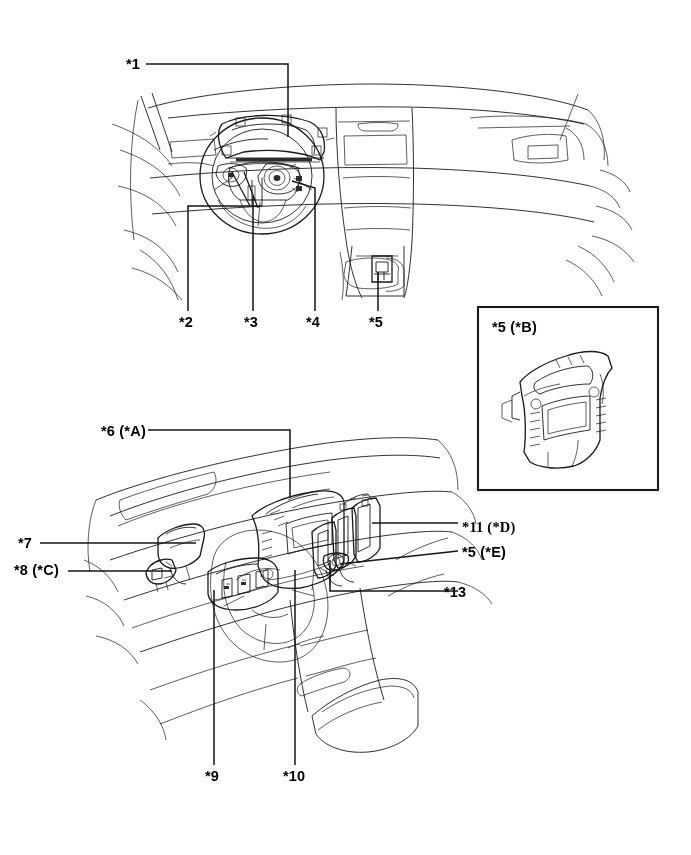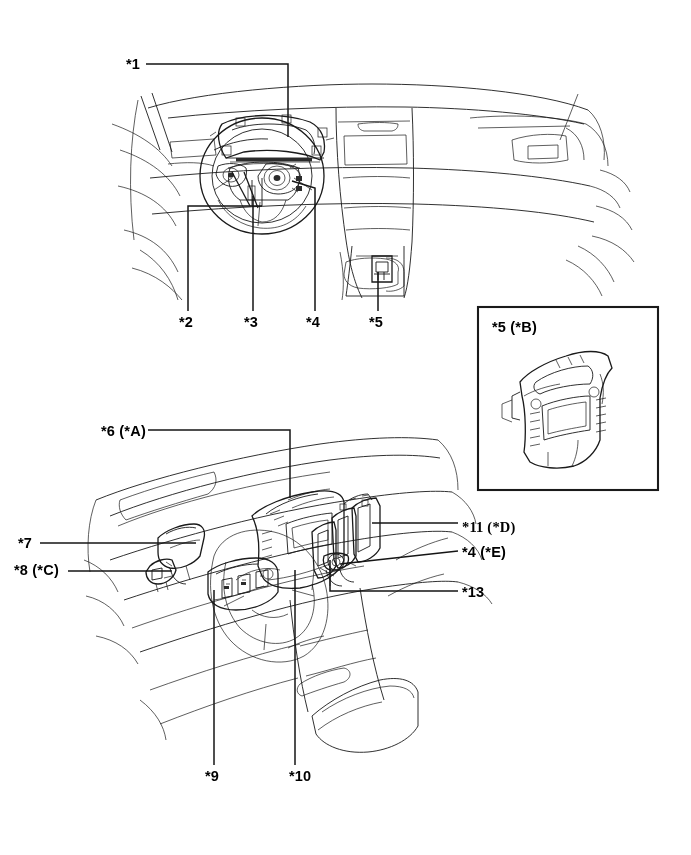--- a/index.html
+++ b/index.html
@@ -320,19 +320,19 @@
   <div class="callout" style="left:306px;top:315px;">*4</div>
   <div class="callout" style="left:369px;top:315px;">*5</div>
 
   <div class="callout" style="left:492px;top:320px;">*5 (*B)</div>
 
   <div class="callout" style="left:92px;top:424px;margin-left:9px;">*6 (*A)</div>
   <div class="callout" style="left:18px;top:536px;">*7</div>
   <div class="callout" style="left:14px;top:563px;">*8 (*C)</div>
 
   <div class="callout" style="left:462px;top:520px;font-family:Liberation Serif, serif;">*11 (*D)</div>
-  <div class="callout" style="left:462px;top:545px;">*4 (*E)</div>
-  <div class="callout" style="left:462px;top:585px;text-align:right;">*13</div>
+  <div class="callout" style="left:462px;top:545px;">*5 (*E)</div>
+  <div class="callout" style="left:444px;top:585px;text-align:right;">*13</div>
 
   <div class="callout" style="left:205px;top:769px;">*9</div>
-  <div class="callout" style="left:289px;top:769px;">*10</div>
+  <div class="callout" style="left:283px;top:769px;">*10</div>
 
 </div>
 
 </body></html>

